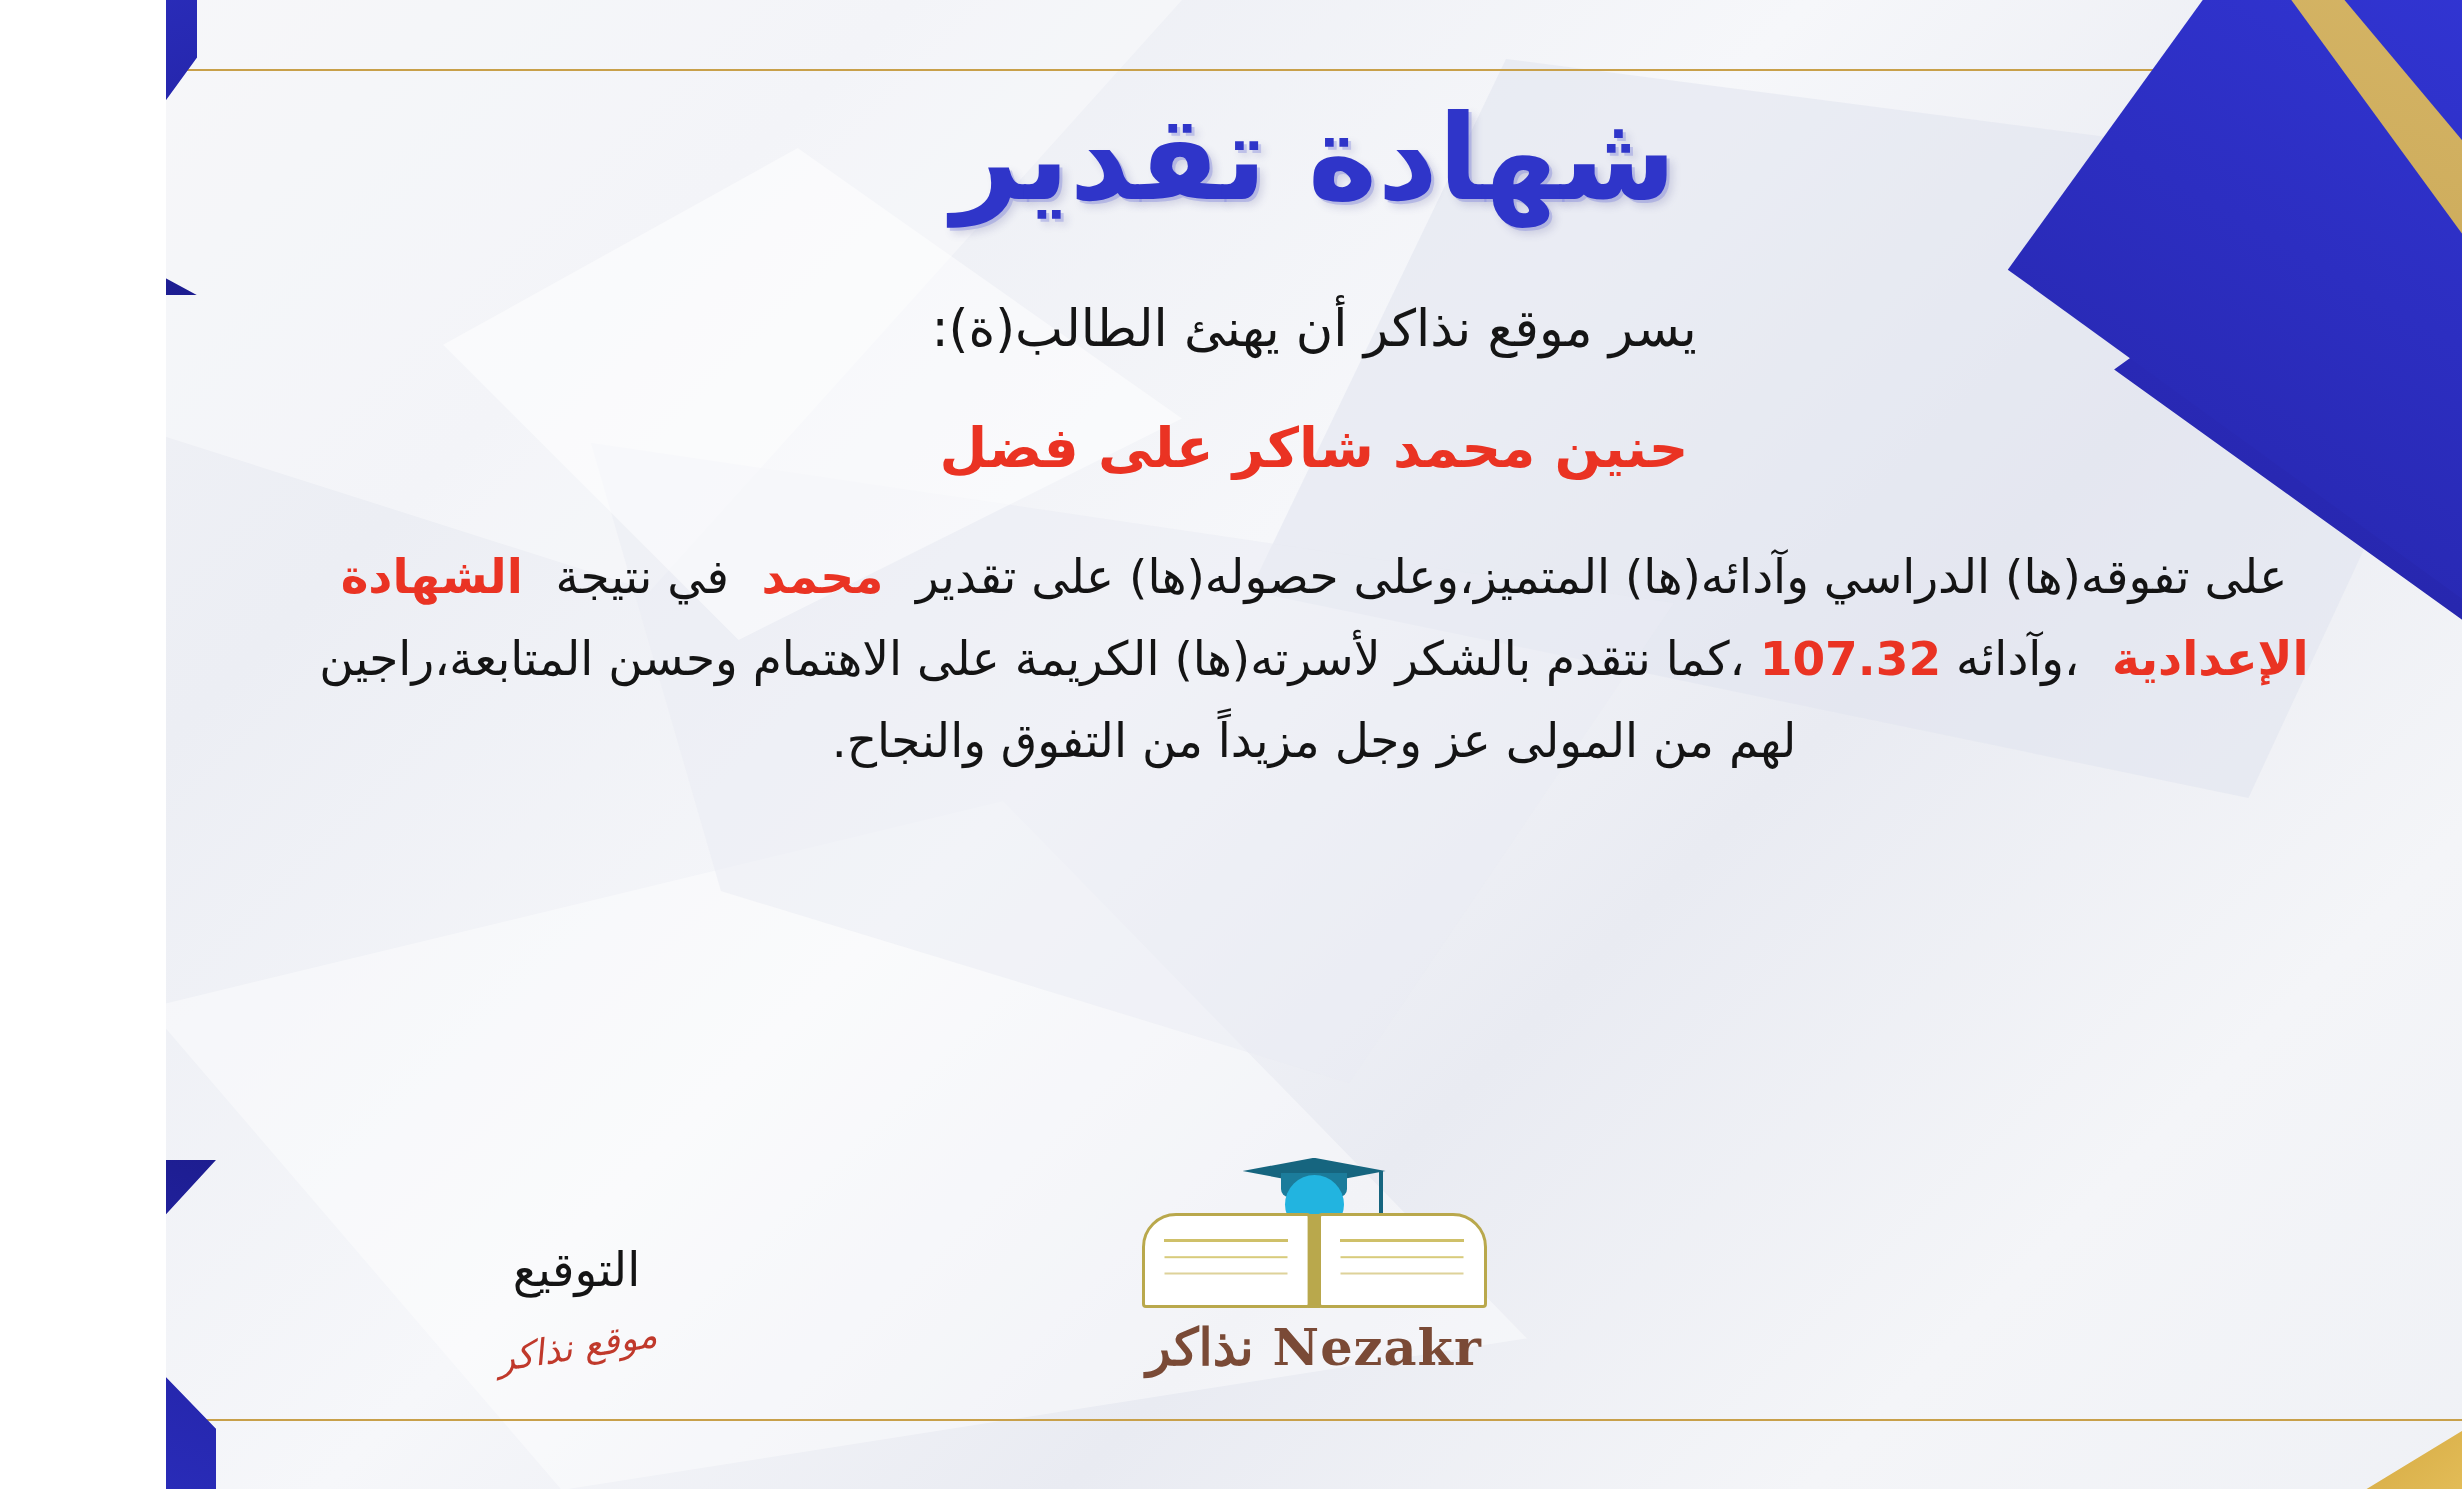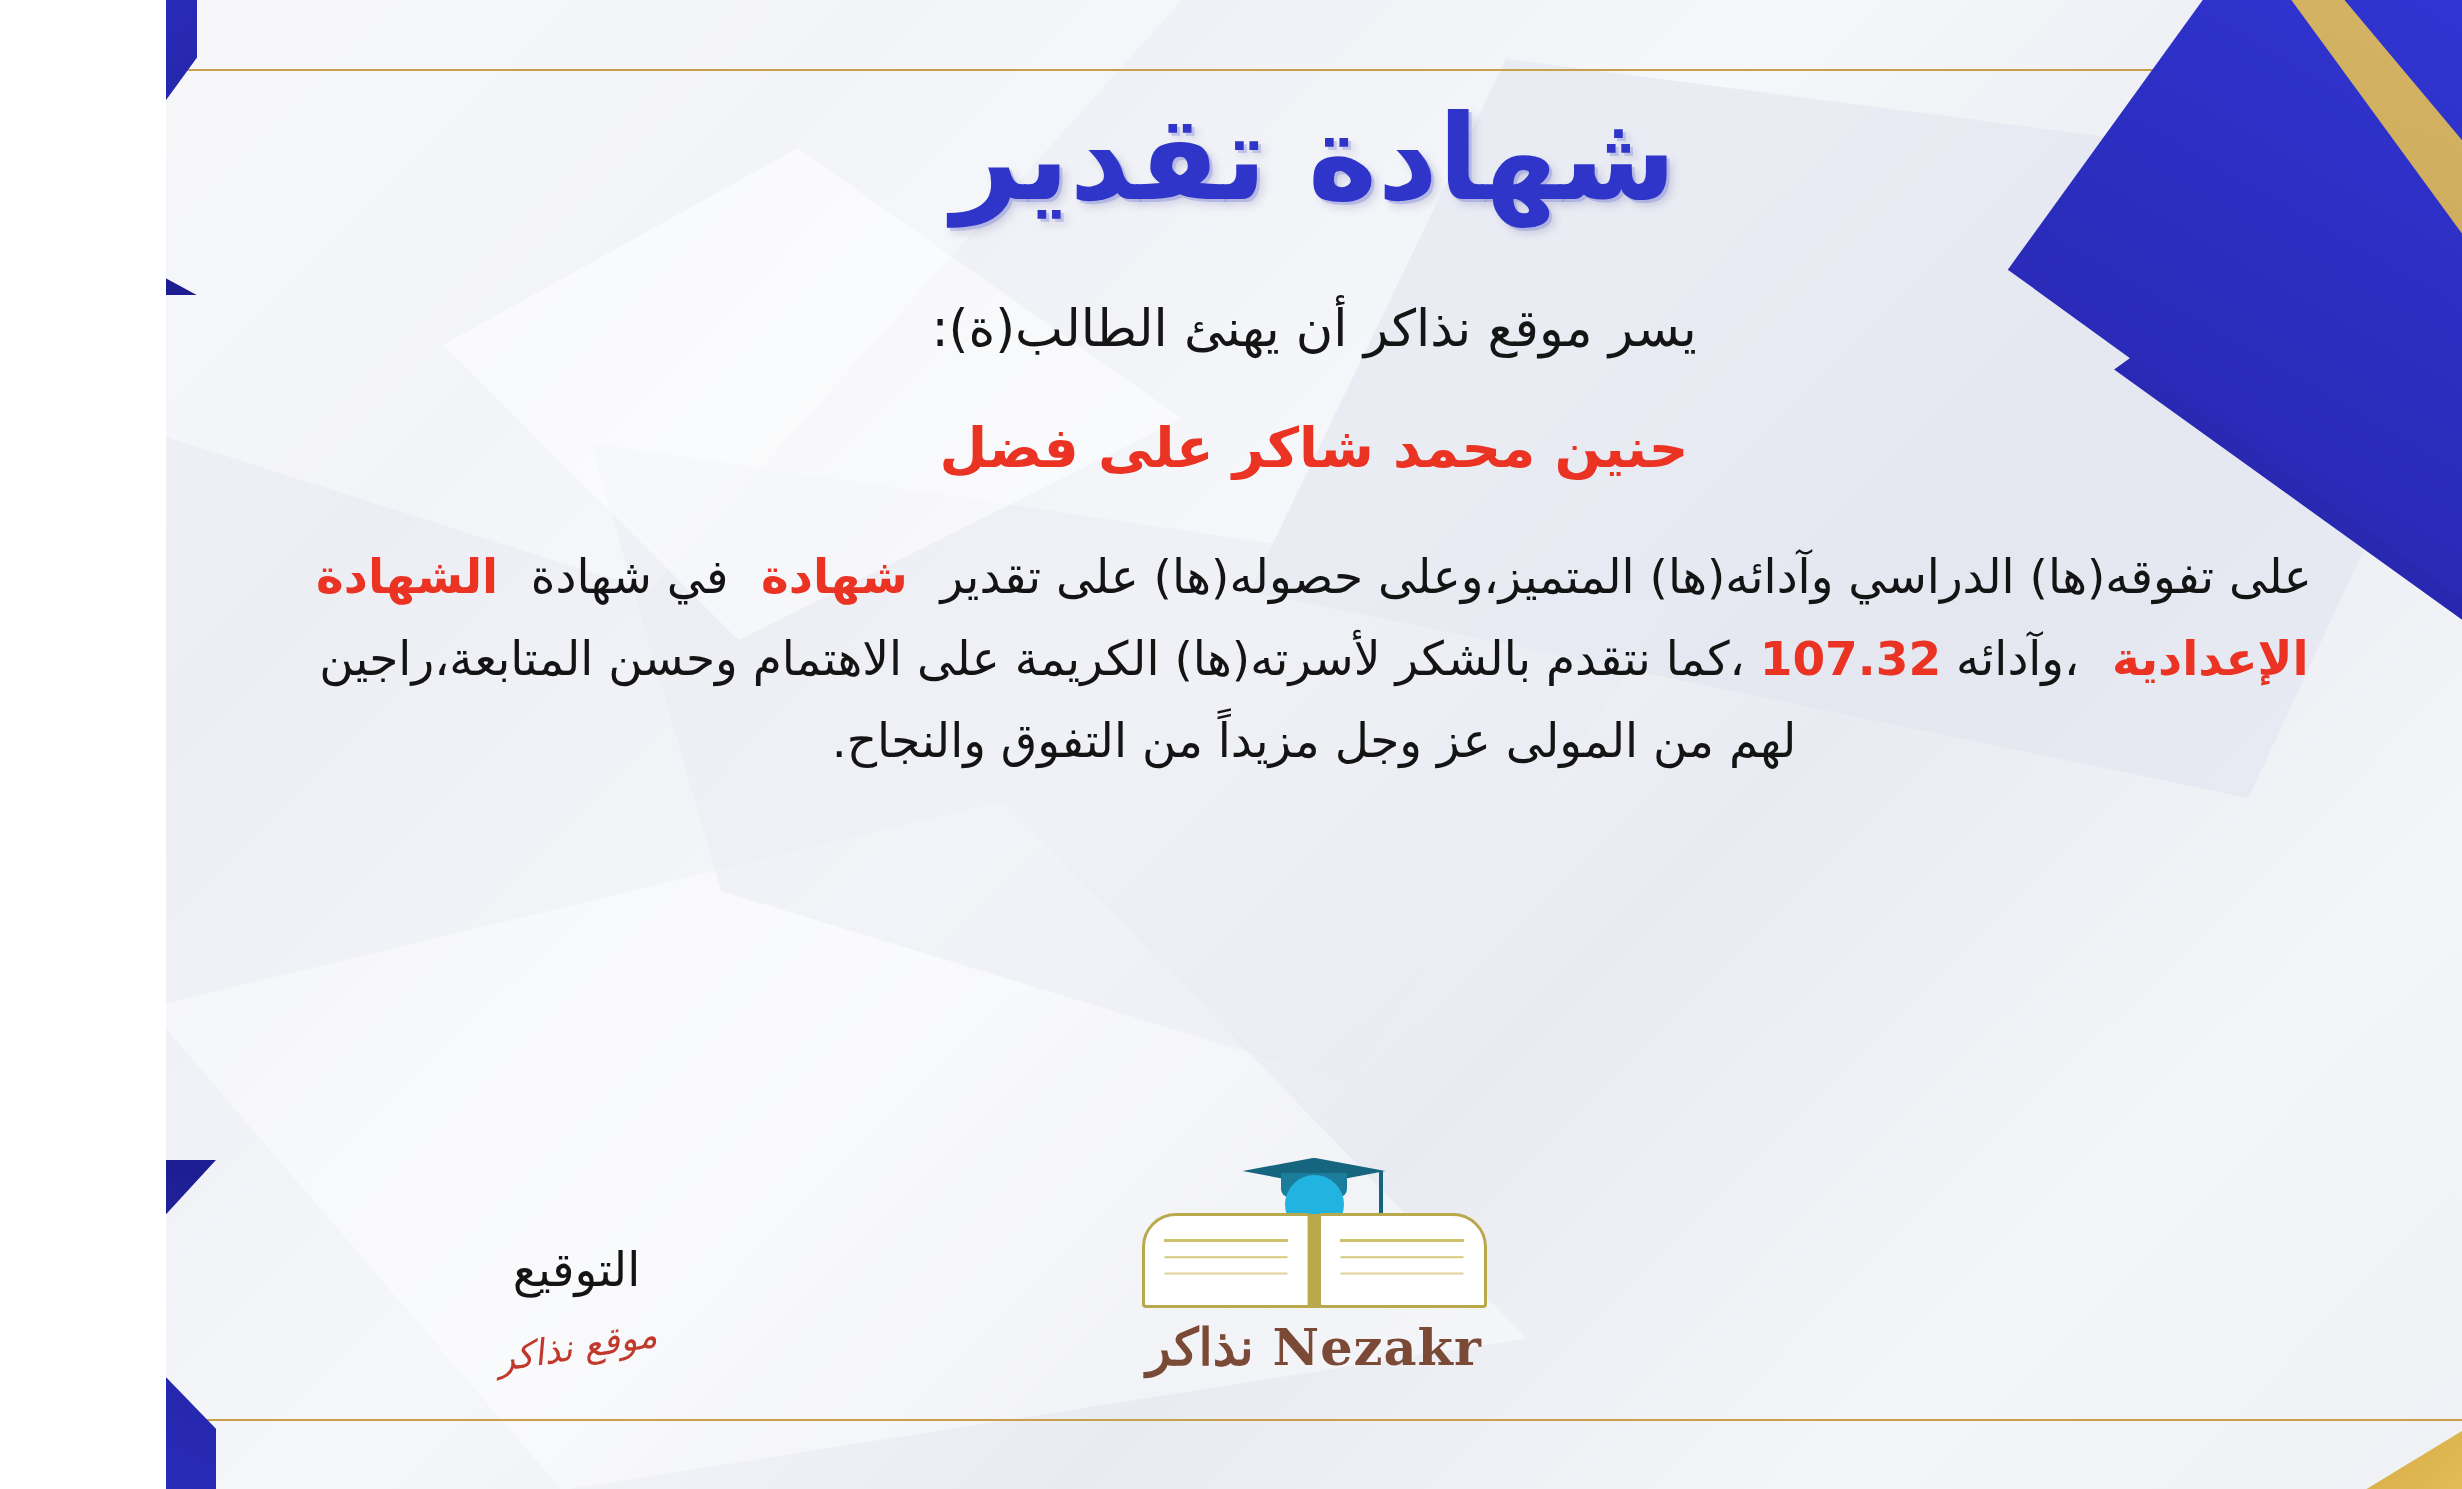--- a/index.html
+++ b/index.html
@@ -390,22 +390,22 @@
     <div class="cert-title">شهادة تقدير</div>
 
     <div class="body-block">
 
       <div class="line-congrats">يسر موقع نذاكر أن يهنئ الطالب(ة):</div>
 
       <div class="student-name">حنين محمد شاكر على فضل</div>
 
       <div class="paragraph">
         <span>على تفوقه(ها) الدراسي وآدائه(ها) المتميز،وعلى حصوله(ها) على تقدير</span>
-        <span class="hl hl-grade">شهادة</span>
-        <span>في شهادة</span>
+        <span class="hl hl-grade">محمد</span>
+        <span>في نتيجة</span>
         <span class="hl hl-exam">الشهادة الإعدادية</span>
         <span>،وآدائه</span>
         <span class="hl">107.32</span>
         <span>،كما نتقدم بالشكر لأسرته(ها) الكريمة على الاهتمام وحسن المتابعة،راجين لهم من المولى عز وجل مزيداً من التفوق والنجاح.</span>
       </div>
     </div>
 
     <div class="footer">
 
       <div class="sign-block">

